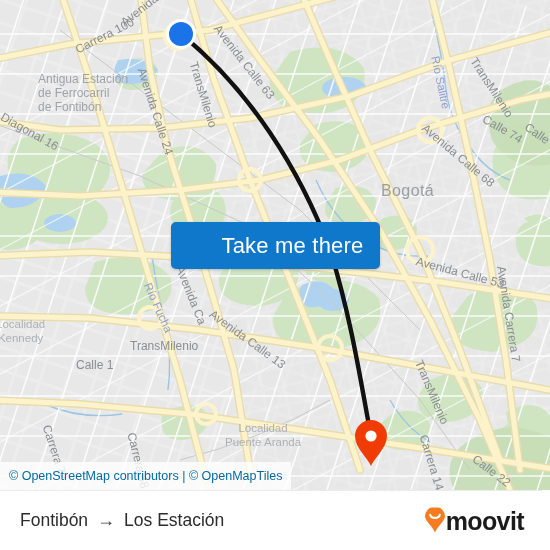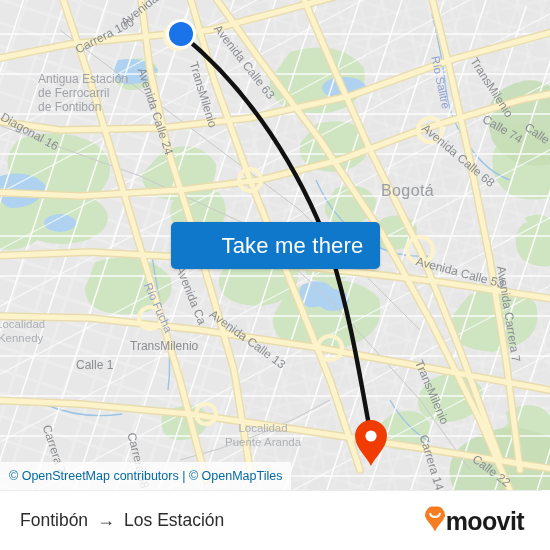--- a/index.html
+++ b/index.html
@@ -70,21 +70,21 @@
     margin-left:20px;
     font-size:17.5px;
     color:#2c2c2c;
     display:flex; align-items:center; gap:9px;
     white-space:nowrap;
   }
   #route .arrow { color:#3b3b3b; font-size:18px; }
   #brand {
     position:absolute; right:18px; top:50%;
     transform:translateY(-50%);
-    display:flex; gap:0;
+    display:flex; align-items:center; gap:0;
   }
   #brand .word { font-size:25px; font-weight:bold; color:#1b1b1b; letter-spacing:-0.6px; }
 </style>
 </head>
 <body>
 
 <div id="app">
 
   <div id="map">
 

